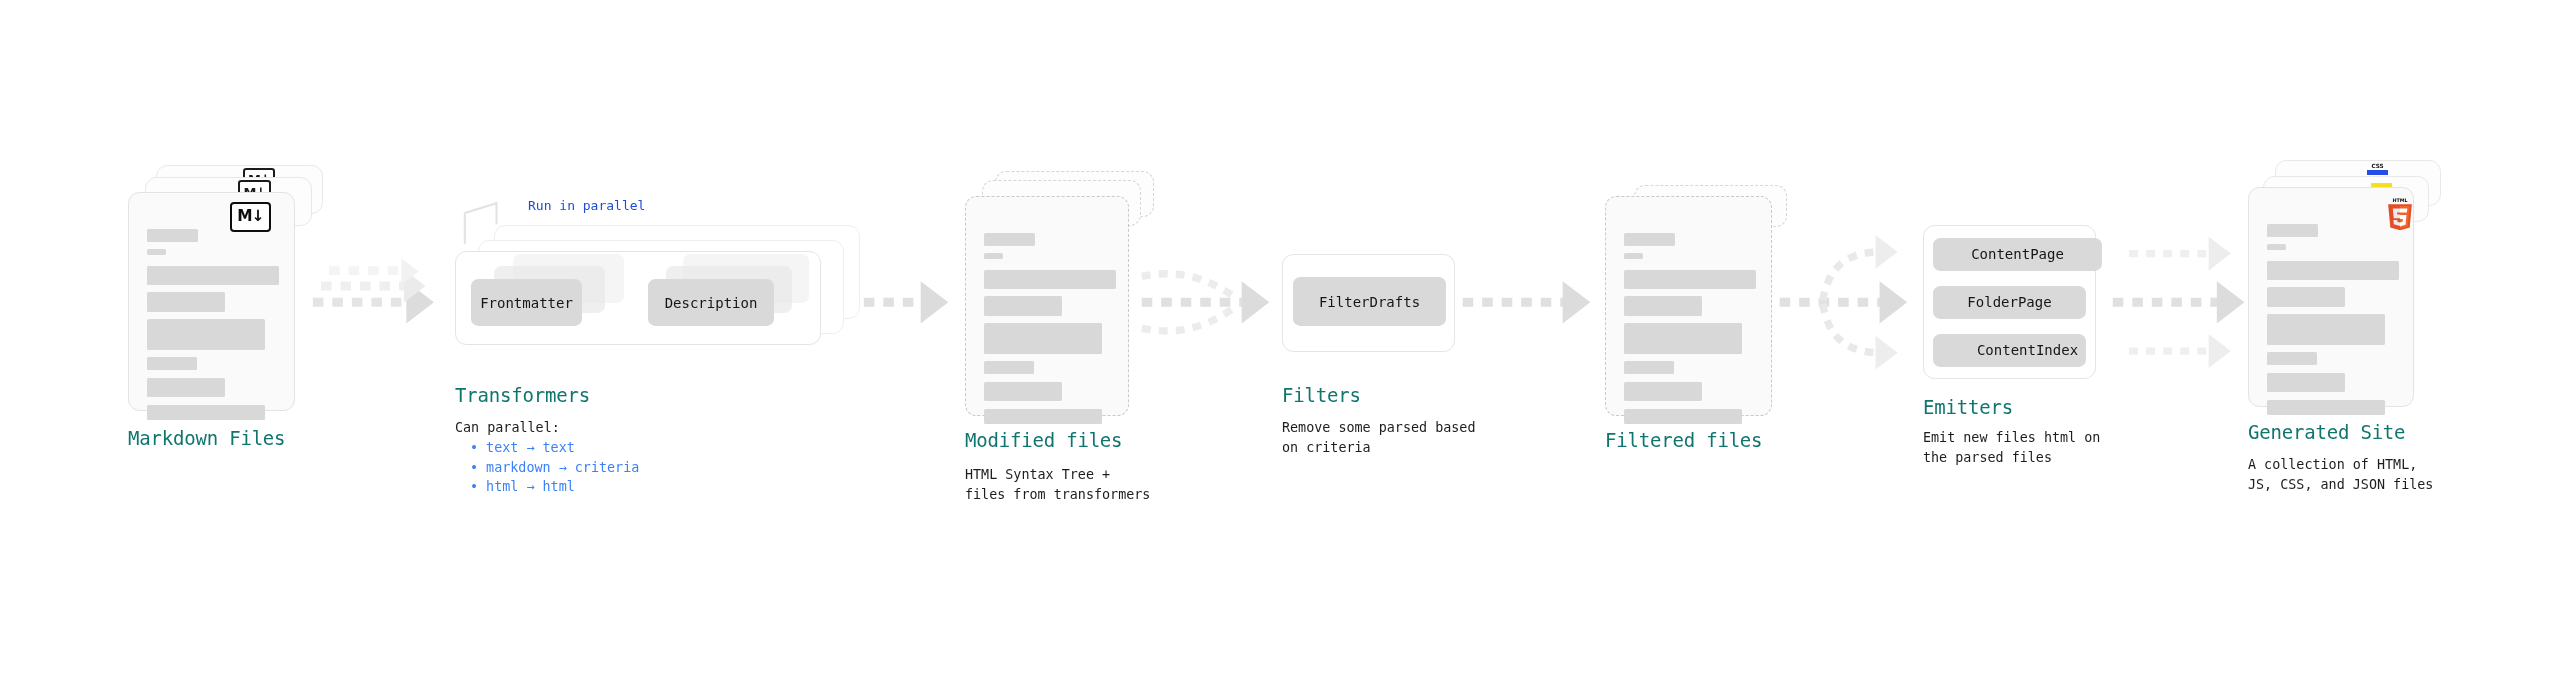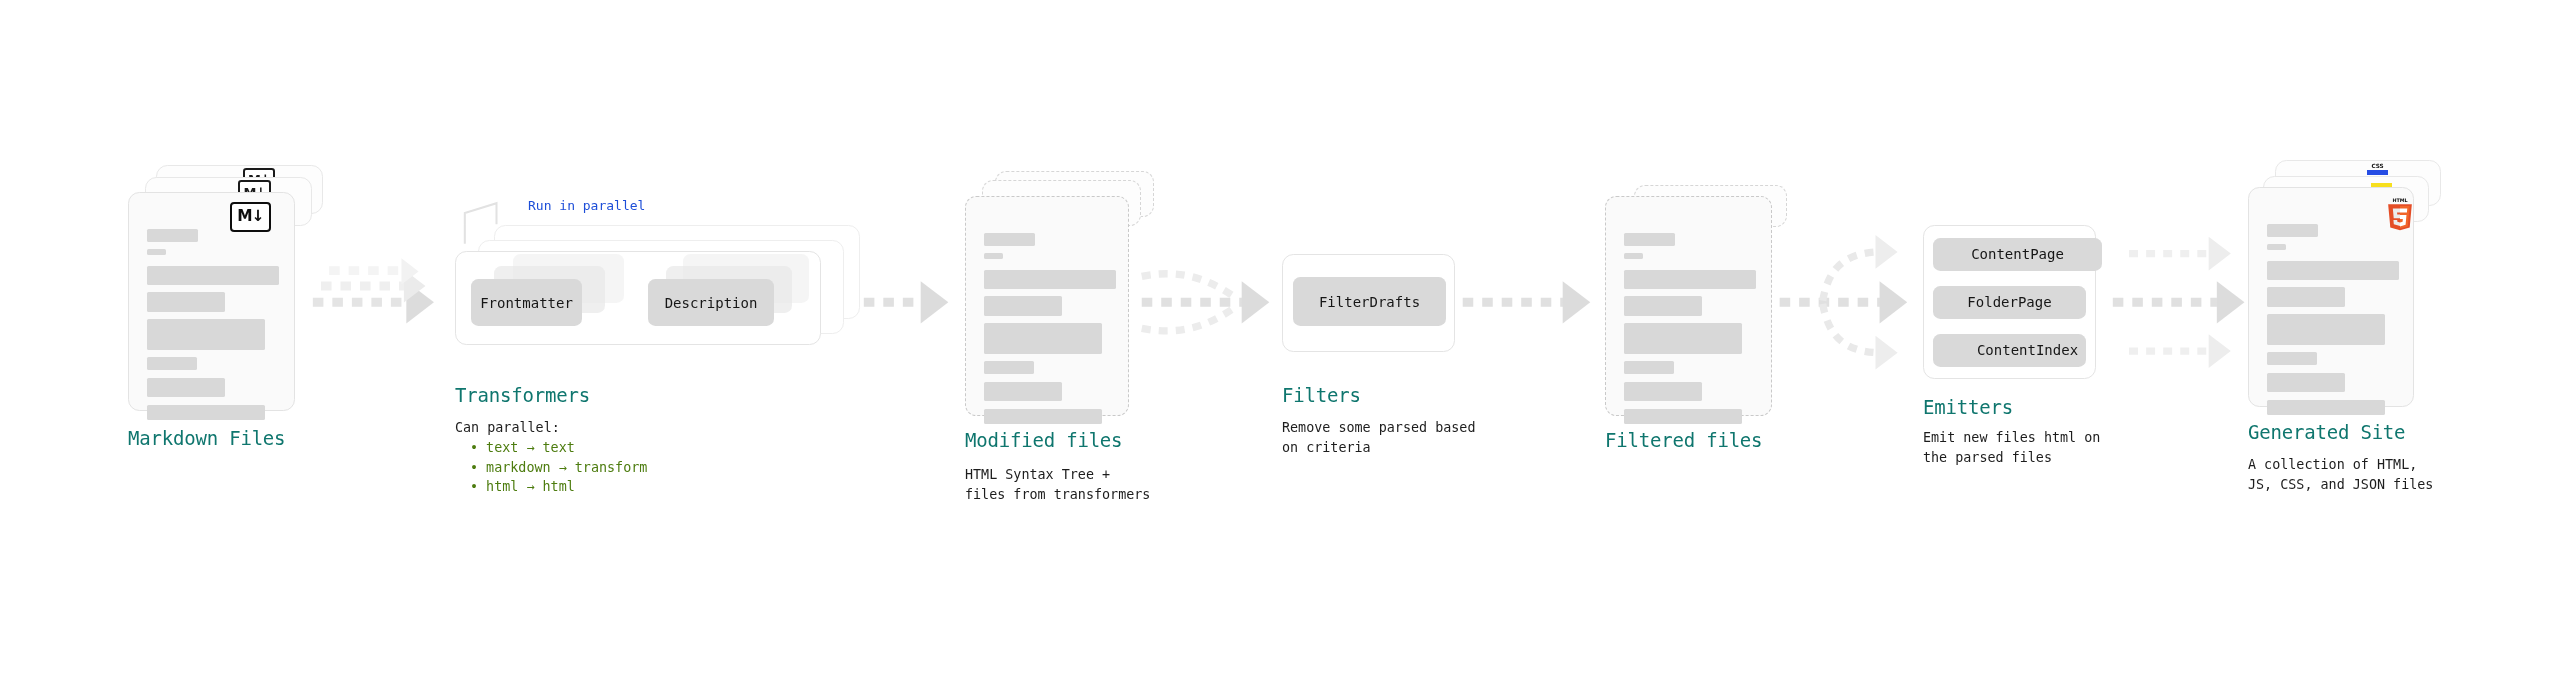--- a/index.html
+++ b/index.html
@@ -36,21 +36,21 @@
     color:#0f766e;
     white-space:nowrap;
   }
   .desc{
     position:absolute;
     font-size:13.4px;
     line-height:19.5px;
     color:#1d1d1d;
     white-space:pre-line;
   }
-  .bullets{position:absolute;font-size:13.4px;line-height:19.5px;color:#4d7c0f;}
+  .bullets{position:absolute;font-size:13.4px;line-height:19.5px;color:#3b82f6;}
   .bullets .b{white-space:nowrap;}
 
   
   .chip{
     position:absolute;
     background:#d9d9d9;
     border-radius:7.3px;
     font-size:14px;
     color:#161616;
     display:flex;align-items:center;justify-content:center;
@@ -245,21 +245,21 @@
     <div class="chip" style="left:471px;top:279px;width:111px;height:47px;">Frontmatter</div>
 
     <div class="chipghost2" style="left:683px;top:254px;width:126px;height:49px;"></div>
     <div class="chipghost" style="left:666px;top:266px;width:126px;height:47px;"></div>
     <div class="chip" style="left:648px;top:279px;width:126px;height:47px;">Description</div>
 
     <div class="title" style="left:455px;top:384px;">Transformers</div>
     <div class="desc" style="left:455px;top:418px;">Can parallel:</div>
     <div class="bullets" style="left:470px;top:438px;">
       <div class="b">• text → text</div>
-      <div class="b">• markdown → transform</div>
+      <div class="b">• markdown → criteria</div>
       <div class="b">• html → html</div>
     </div>
   </div>
 
   <div>
     <div class="ghost dashed" style="left:995px;top:171px;width:159px;height:46px;"></div>
     <div class="ghost dashed" style="left:982px;top:180px;width:159px;height:46px;"></div>
 
     <div class="doc dashed" style="left:965px;top:196px;width:164px;height:220px;">
       <div class="bars">

